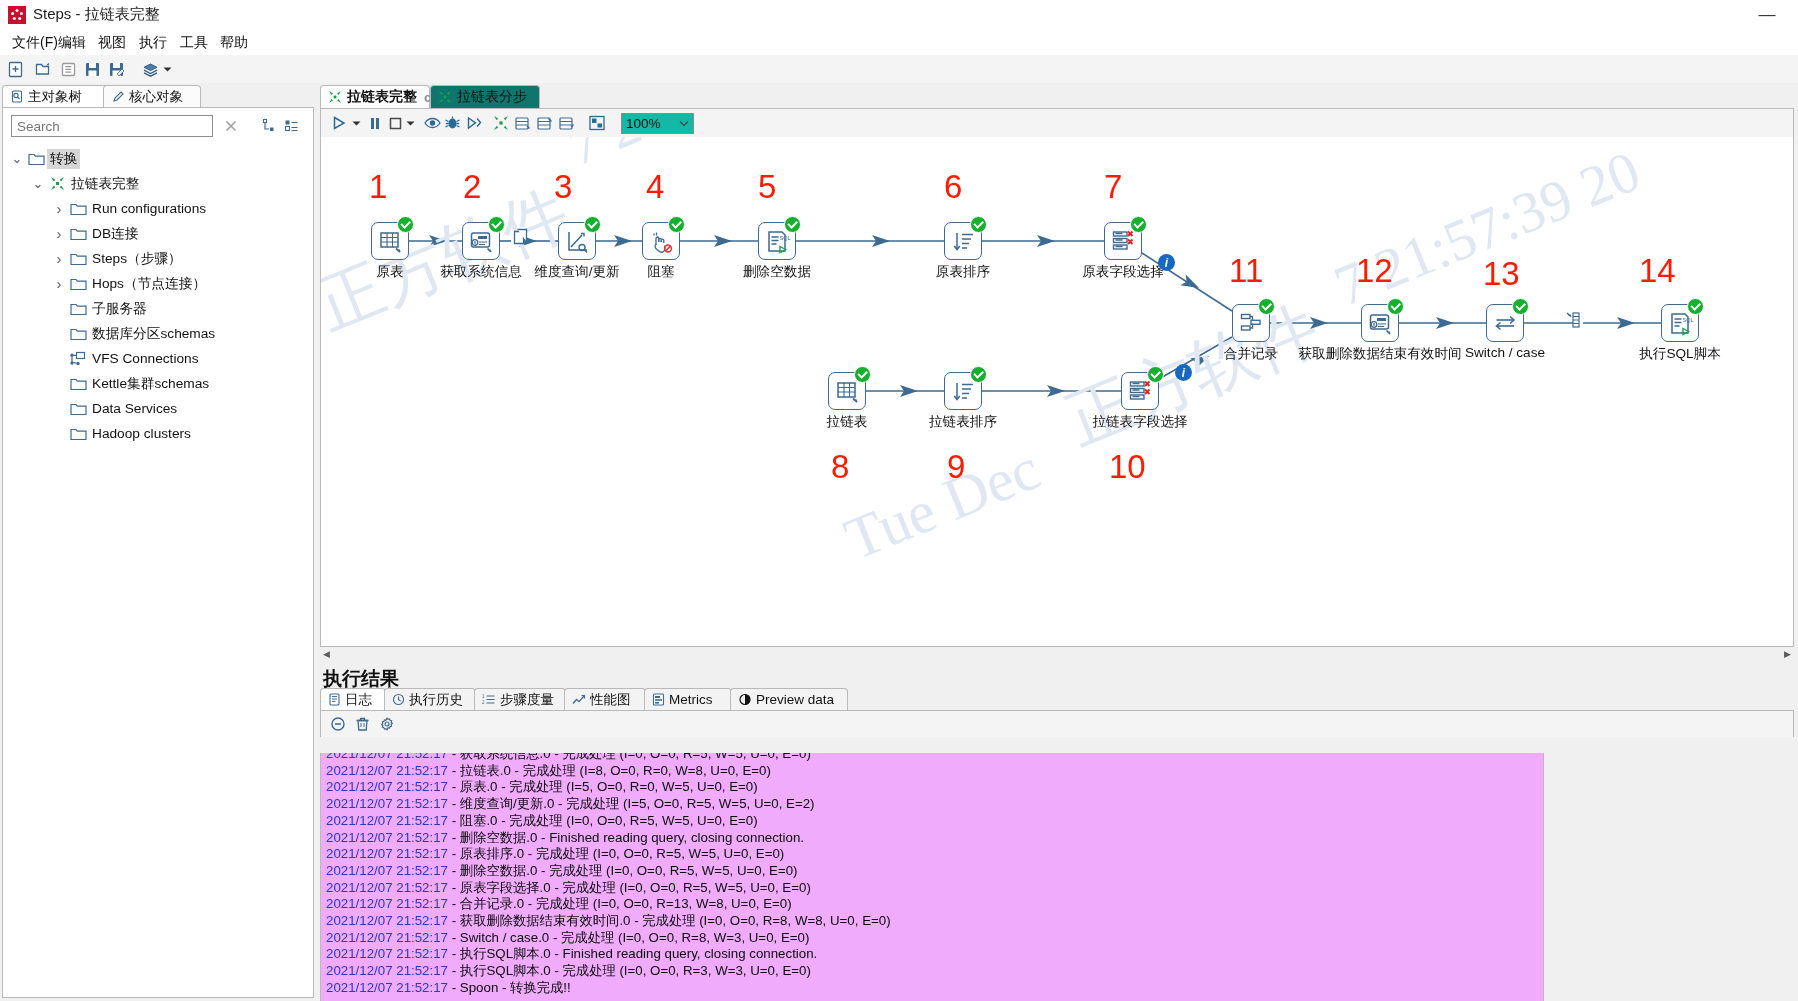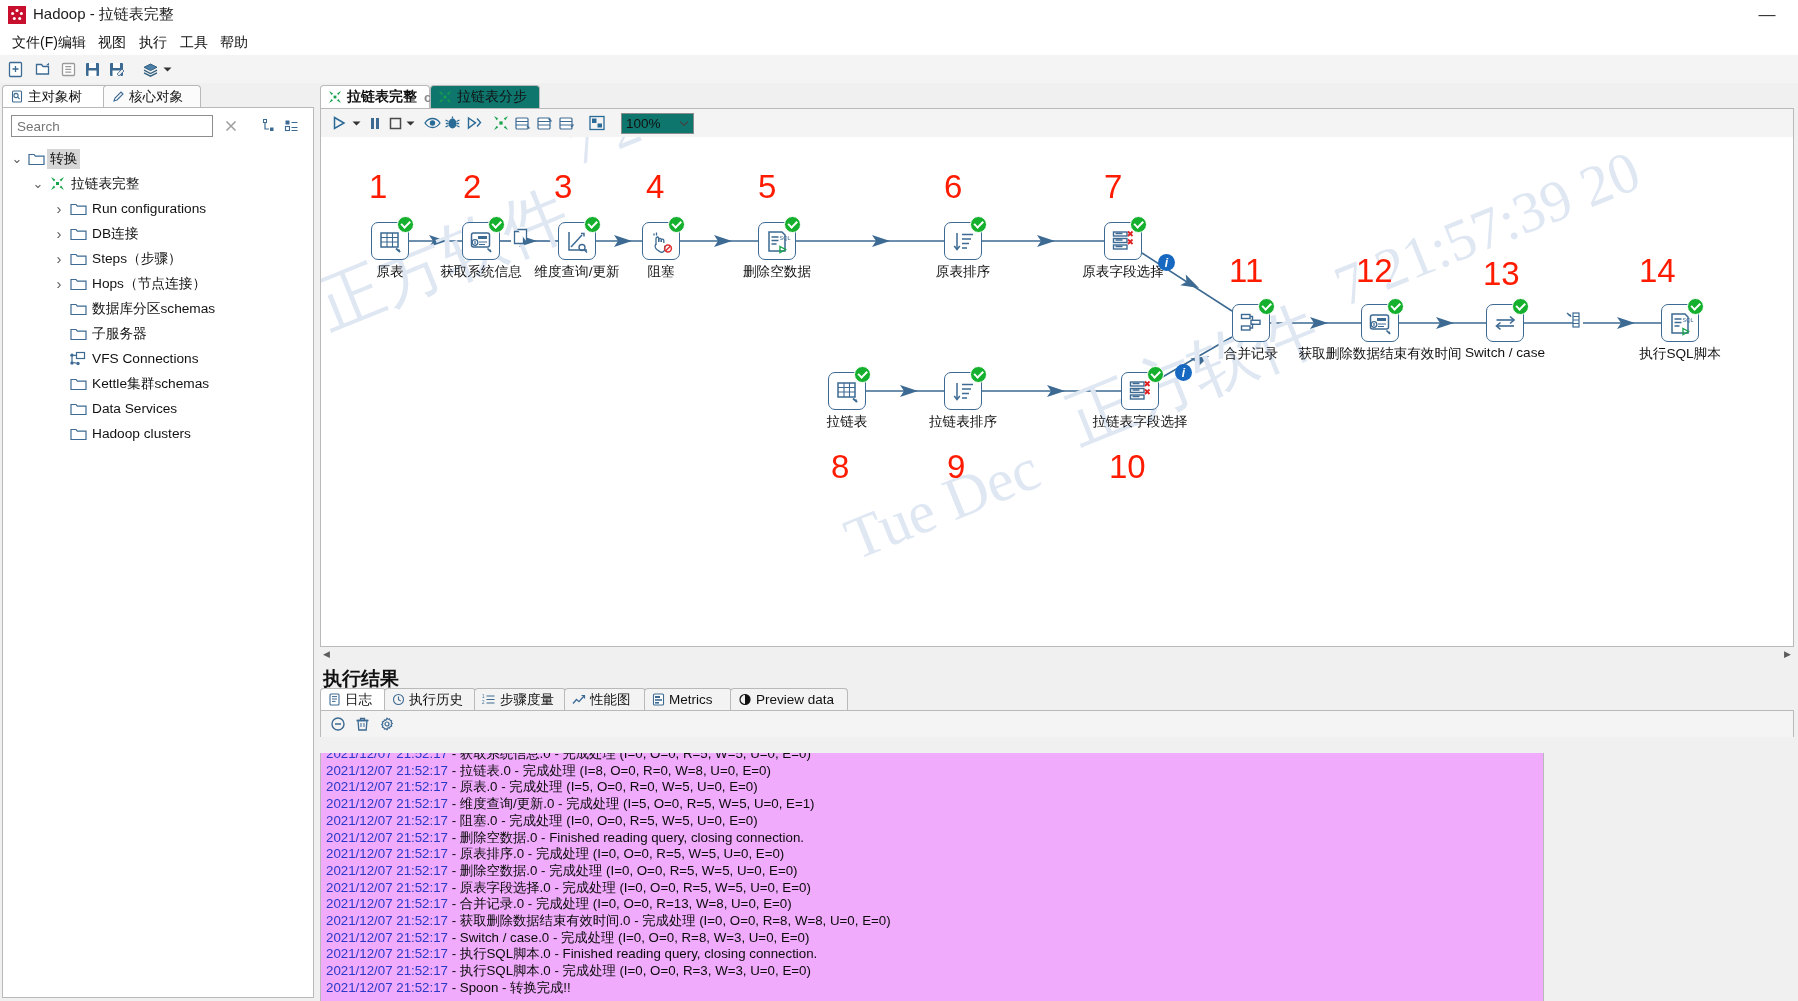--- a/index.html
+++ b/index.html
@@ -53,21 +53,21 @@
   .editor{position:absolute;left:316px;top:83px;width:1482px;height:580px;background:#f0f0f0;}
   .ed-tabs{position:absolute;left:4px;top:2px;height:24px;}
   .ed-tab{position:absolute;top:0;height:23px;border:1px solid #b9b9b9;border-bottom:none;border-radius:4px 4px 0 0;
     background:#0f766e;display:flex;align-items:center;padding:0 7px;font-size:14px;color:#111;white-space:nowrap;box-sizing:border-box;}
   .ed-tab.active{background:#ffffff;font-weight:bold;}
   .ed-tab .ic{margin-right:5px;display:flex;}
   .ed-tab .cls{margin-left:7px;color:#8b8b8b;font-size:13px;}
   .ed-tabline{position:absolute;left:4px;top:25px;width:1474px;height:1px;background:#b9b9b9;}
   .ed-toolbar{position:absolute;left:4px;top:26px;width:1474px;height:28px;background:#f4f4f4;border-left:1px solid #b9b9b9;border-right:1px solid #b9b9b9;box-sizing:border-box;}
   .ebtn{position:absolute;top:3px;height:22px;display:flex;align-items:center;justify-content:center;}
-  .zoomsel{position:absolute;top:4px;width:73px;height:21px;border:1px solid #8b8b8b;background:#0f766e;box-sizing:border-box;
+  .zoomsel{position:absolute;top:4px;width:73px;height:21px;border:1px solid #8b8b8b;background:#14b8a6;box-sizing:border-box;
     display:flex;align-items:center;justify-content:space-between;padding:0 4px;font-size:13.5px;color:#111;}
   .canvas{position:absolute;left:4px;top:54px;width:1474px;height:510px;background:#ffffff;border:1px solid #b9b9b9;border-top:none;box-sizing:border-box;overflow:hidden;}
   .hscroll{position:absolute;left:4px;top:564px;width:1474px;height:14px;background:#f0f0f0;}
   .hscroll .lft,.hscroll .rgt{position:absolute;top:0;width:13px;height:13px;display:flex;align-items:center;justify-content:center;color:#5d5d5d;font-size:9px;}
 
   
   .node{position:absolute;width:38px;height:38px;border:1.6px solid #3d6a93;border-radius:7px;background:#ffffff;box-sizing:border-box;}
   .node .gi{position:absolute;left:0;top:0;width:38px;height:38px;display:flex;align-items:center;justify-content:center;}
   .chk{position:absolute;width:17px;height:17px;border-radius:50%;background:#15b02e;border:1.5px solid #ffffff;box-sizing:border-box;
        display:flex;align-items:center;justify-content:center;}
@@ -105,21 +105,21 @@
         <rect width="18" height="18" fill="#c8102e"></rect>
         <g fill="#ffffff">
           <circle cx="9" cy="4.4" r="1.5"></circle>
             <circle cx="4.6" cy="7.4" r="1.5"></circle>
             <circle cx="13.4" cy="7.4" r="1.5"></circle>
           <circle cx="6.3" cy="12.6" r="1.5"></circle>
             <circle cx="11.7" cy="12.6" r="1.5"></circle>
         </g>
       </svg>
     </div>
-    <div class="ttl">Hadoop - 拉链表完整</div>
+    <div class="ttl">Steps - 拉链表完整</div>
     <div class="min">—</div>
   </div>
 
   <div class="menubar" id="menubar">
       <div class="mi" style="left: 6px;">文件(F)</div>
       <div class="mi" style="left: 52px;">编辑</div>
       <div class="mi" style="left: 92px;">视图</div>
       <div class="mi" style="left: 133px;">执行</div>
       <div class="mi" style="left: 174px;">工具</div>
       <div class="mi" style="left: 214px;">帮助</div>
@@ -279,30 +279,30 @@
             </span>
             <span class="lbl">Hops（节点连接）</span>
           </div>
           <div class="tnode" style="padding-left: 48px;">
             <span class="arrow"></span>
             <span class="ic">
               <svg width="17" height="14" viewBox="0 0 17 14">
                 <path d="M1 12.5V2.5h5l1.3 1.7H16v8.3z" fill="#fff" stroke="#3d6a93" stroke-width="1.2"></path>
               </svg>
             </span>
+            <span class="lbl">子服务器</span>
+          </div>
+          <div class="tnode" style="padding-left: 48px;">
+            <span class="arrow"></span>
+            <span class="ic">
+              <svg width="17" height="14" viewBox="0 0 17 14">
+                <path d="M1 12.5V2.5h5l1.3 1.7H16v8.3z" fill="#fff" stroke="#3d6a93" stroke-width="1.2"></path>
+              </svg>
+            </span>
             <span class="lbl">数据库分区schemas</span>
-          </div>
-          <div class="tnode" style="padding-left: 48px;">
-            <span class="arrow"></span>
-            <span class="ic">
-              <svg width="17" height="14" viewBox="0 0 17 14">
-                <path d="M1 12.5V2.5h5l1.3 1.7H16v8.3z" fill="#fff" stroke="#3d6a93" stroke-width="1.2"></path>
-              </svg>
-            </span>
-            <span class="lbl">子服务器</span>
           </div>
           <div class="tnode" style="padding-left: 48px;">
             <span class="arrow"></span>
             <span class="ic">
               <svg width="17" height="15" viewBox="0 0 17 15">
                 <rect x="6.5" y="1.5" width="8" height="6" fill="#fff" stroke="#3d6a93" stroke-width="1.2"></rect>
                 <circle cx="2" cy="4.3" r="1.7" fill="#3d6a93"></circle>
                 <circle cx="2" cy="12" r="1.7" fill="#3d6a93"></circle>
                 <circle cx="8" cy="12.5" r="1.7" fill="#3d6a93"></circle>
                 <path d="M3.5 4.3h3M2 6v5M3.4 11.5l3 .6" stroke="#3d6a93" stroke-width="1.2"></path>
@@ -797,21 +797,21 @@
         <svg width="16" height="16" viewBox="0 0 16 16">
             <path d="M8 2.2l1.1 1.1 1.5-.4.5 1.5 1.5.5-.4 1.5 1.1 1.1-1.1 1.1.4 1.5-1.5.5-.5 1.5-1.5-.4L8 13.8 6.9 12.7l-1.5.4-.5-1.5-1.5-.5.4-1.5L2.7 8.5 3.8 7.4l-.4-1.5 1.5-.5.5-1.5 1.5.4z" fill="none" stroke="#3d6a93" stroke-width="1.2"></path>
             <circle cx="8" cy="8" r="2" fill="none" stroke="#3d6a93" stroke-width="1.2"></circle>
           </svg>
       </div>
     </div>
     <div class="logarea" id="logarea">
         <div class="logline" style="top: -8px;"><span class="ts">2021/12/07 21:52:17</span><span class="msg"> - 获取系统信息.0 - 完成处理 (I=0, O=0, R=5, W=5, U=0, E=0)</span></div>
         <div class="logline" style="top: 8.7px;"><span class="ts">2021/12/07 21:52:17</span><span class="msg"> - 拉链表.0 - 完成处理 (I=8, O=0, R=0, W=8, U=0, E=0)</span></div>
         <div class="logline" style="top: 25.4px;"><span class="ts">2021/12/07 21:52:17</span><span class="msg"> - 原表.0 - 完成处理 (I=5, O=0, R=0, W=5, U=0, E=0)</span></div>
-        <div class="logline" style="top: 42.1px;"><span class="ts">2021/12/07 21:52:17</span><span class="msg"> - 维度查询/更新.0 - 完成处理 (I=5, O=0, R=5, W=5, U=0, E=1)</span></div>
+        <div class="logline" style="top: 42.1px;"><span class="ts">2021/12/07 21:52:17</span><span class="msg"> - 维度查询/更新.0 - 完成处理 (I=5, O=0, R=5, W=5, U=0, E=2)</span></div>
         <div class="logline" style="top: 58.8px;"><span class="ts">2021/12/07 21:52:17</span><span class="msg"> - 阻塞.0 - 完成处理 (I=0, O=0, R=5, W=5, U=0, E=0)</span></div>
         <div class="logline" style="top: 75.5px;"><span class="ts">2021/12/07 21:52:17</span><span class="msg"> - 删除空数据.0 - Finished reading query, closing connection.</span></div>
         <div class="logline" style="top: 92.2px;"><span class="ts">2021/12/07 21:52:17</span><span class="msg"> - 原表排序.0 - 完成处理 (I=0, O=0, R=5, W=5, U=0, E=0)</span></div>
         <div class="logline" style="top: 108.9px;"><span class="ts">2021/12/07 21:52:17</span><span class="msg"> - 删除空数据.0 - 完成处理 (I=0, O=0, R=5, W=5, U=0, E=0)</span></div>
         <div class="logline" style="top: 125.6px;"><span class="ts">2021/12/07 21:52:17</span><span class="msg"> - 原表字段选择.0 - 完成处理 (I=0, O=0, R=5, W=5, U=0, E=0)</span></div>
         <div class="logline" style="top: 142.3px;"><span class="ts">2021/12/07 21:52:17</span><span class="msg"> - 合并记录.0 - 完成处理 (I=0, O=0, R=13, W=8, U=0, E=0)</span></div>
         <div class="logline" style="top: 159px;"><span class="ts">2021/12/07 21:52:17</span><span class="msg"> - 获取删除数据结束有效时间.0 - 完成处理 (I=0, O=0, R=8, W=8, U=0, E=0)</span></div>
         <div class="logline" style="top: 175.7px;"><span class="ts">2021/12/07 21:52:17</span><span class="msg"> - Switch / case.0 - 完成处理 (I=0, O=0, R=8, W=3, U=0, E=0)</span></div>
         <div class="logline" style="top: 192.4px;"><span class="ts">2021/12/07 21:52:17</span><span class="msg"> - 执行SQL脚本.0 - Finished reading query, closing connection.</span></div>
         <div class="logline" style="top: 209.1px;"><span class="ts">2021/12/07 21:52:17</span><span class="msg"> - 执行SQL脚本.0 - 完成处理 (I=0, O=0, R=3, W=3, U=0, E=0)</span></div>

